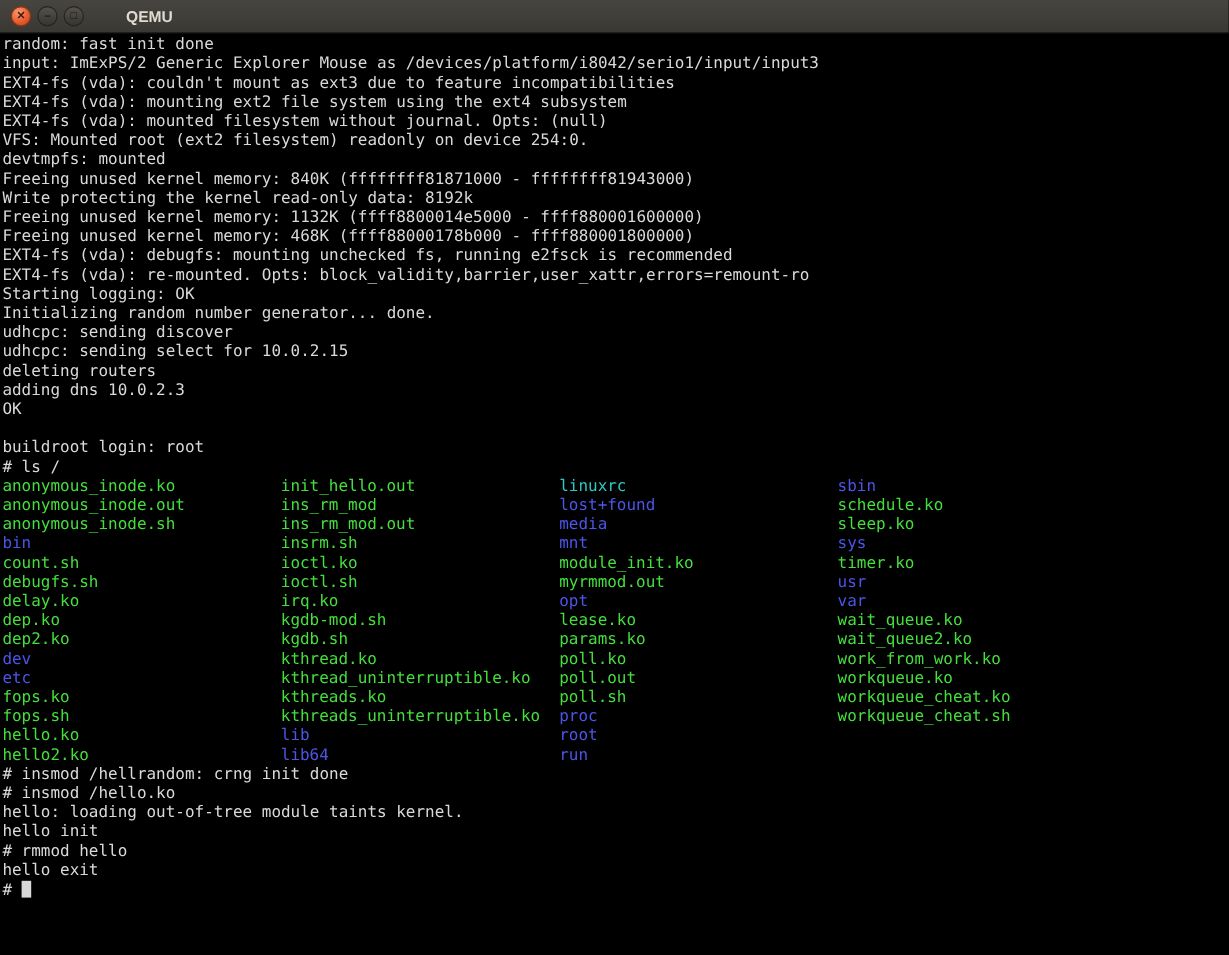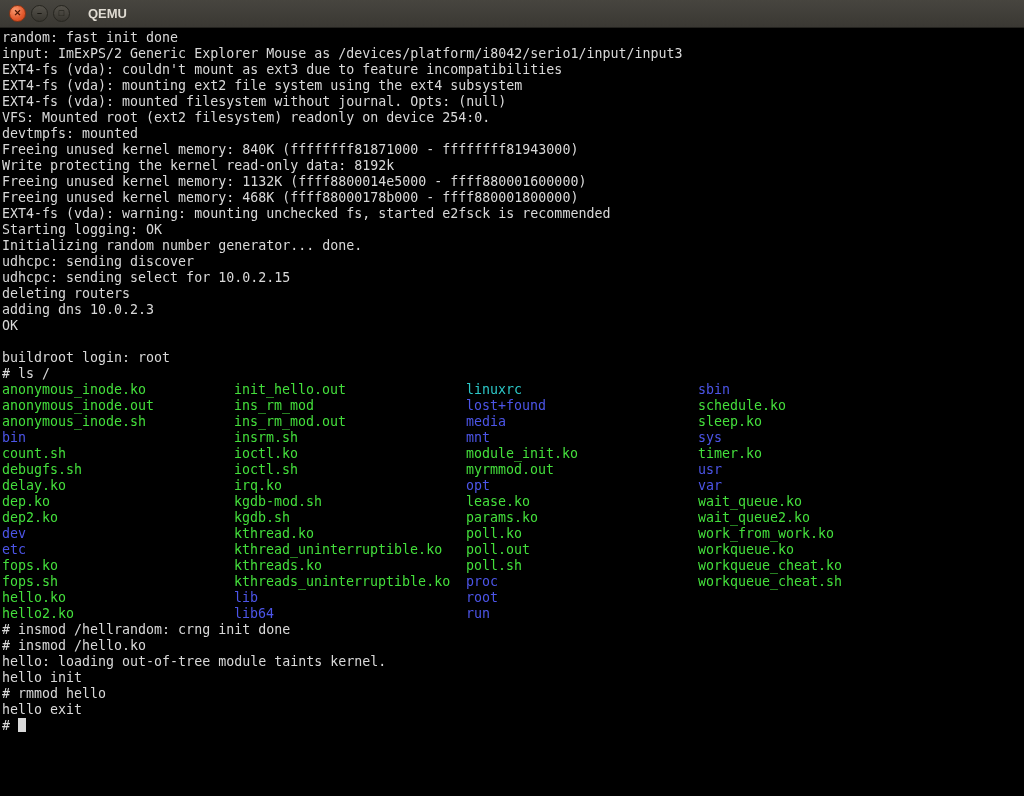--- a/index.html
+++ b/index.html
@@ -21,21 +21,21 @@
   .btn-close {
     background:radial-gradient(circle at 35% 28%, #fa9a70, #e2572b 62%, #c3461d);
     border:1px solid #8e3413; color:#4b1605; font-weight:bold;
   }
   .btn-gray {
     background:linear-gradient(#55524b,#37352f);
     border:1px solid #26251f; color:#16150f; font-weight:bold;
   }
   .title {
     color:#dfdbd2; font-family:"Liberation Sans",sans-serif;
-    font-weight:bold; font-size:13px; margin-left:13px;
+    font-weight:bold; font-size:13px; margin-left:30px;
   }
 
   .screen {
     flex:1 1 auto; background:var(--bg); color:var(--fg);
     font-family:"DejaVu Sans Mono","Liberation Mono",monospace;
     font-size:13.3px; line-height:16px;
     padding:2px 15px 0 2px; overflow:hidden;
   }
   .line { height:16px; white-space:pre; }
   .ls-cell { display:inline-block; width:232px; white-space:pre; }
@@ -70,21 +70,22 @@
         <div class="line">input: ImExPS/2 Generic Explorer Mouse as /devices/platform/i8042/serio1/input/input3</div>
         <div class="line">EXT4-fs (vda): couldn't mount as ext3 due to feature incompatibilities</div>
         <div class="line">EXT4-fs (vda): mounting ext2 file system using the ext4 subsystem</div>
         <div class="line">EXT4-fs (vda): mounted filesystem without journal. Opts: (null)</div>
         <div class="line">VFS: Mounted root (ext2 filesystem) readonly on device 254:0.</div>
         <div class="line">devtmpfs: mounted</div>
         <div class="line">Freeing unused kernel memory: 840K (ffffffff81871000 - ffffffff81943000)</div>
         <div class="line">Write protecting the kernel read-only data: 8192k</div>
         <div class="line">Freeing unused kernel memory: 1132K (ffff8800014e5000 - ffff880001600000)</div>
         <div class="line">Freeing unused kernel memory: 468K (ffff88000178b000 - ffff880001800000)</div>
-        <div class="line">EXT4-fs (vda): warning: mounting unchecked fs, started e2fsck is recommended</div>
+        <div class="line">EXT4-fs (vda): debugfs: mounting unchecked fs, running e2fsck is recommended</div>
+        <div class="line">EXT4-fs (vda): re-mounted. Opts: block_validity,barrier,user_xattr,errors=remount-ro</div>
         <div class="line">Starting logging: OK</div>
         <div class="line">Initializing random number generator... done.</div>
         <div class="line">udhcpc: sending discover</div>
         <div class="line">udhcpc: sending select for 10.0.2.15</div>
         <div class="line">deleting routers</div>
         <div class="line">adding dns 10.0.2.3</div>
         <div class="line">OK</div>
         <div class="line"></div>
       </div>
     <div class="line">buildroot login: root</div>

